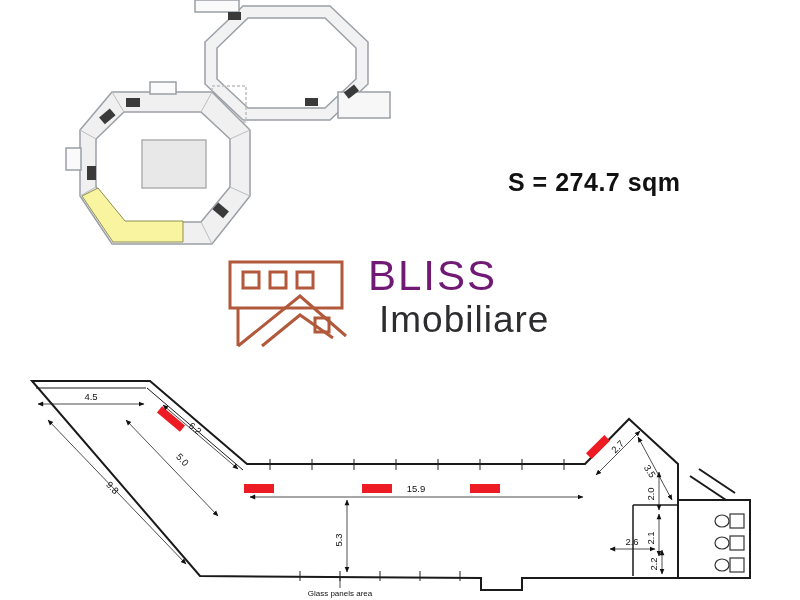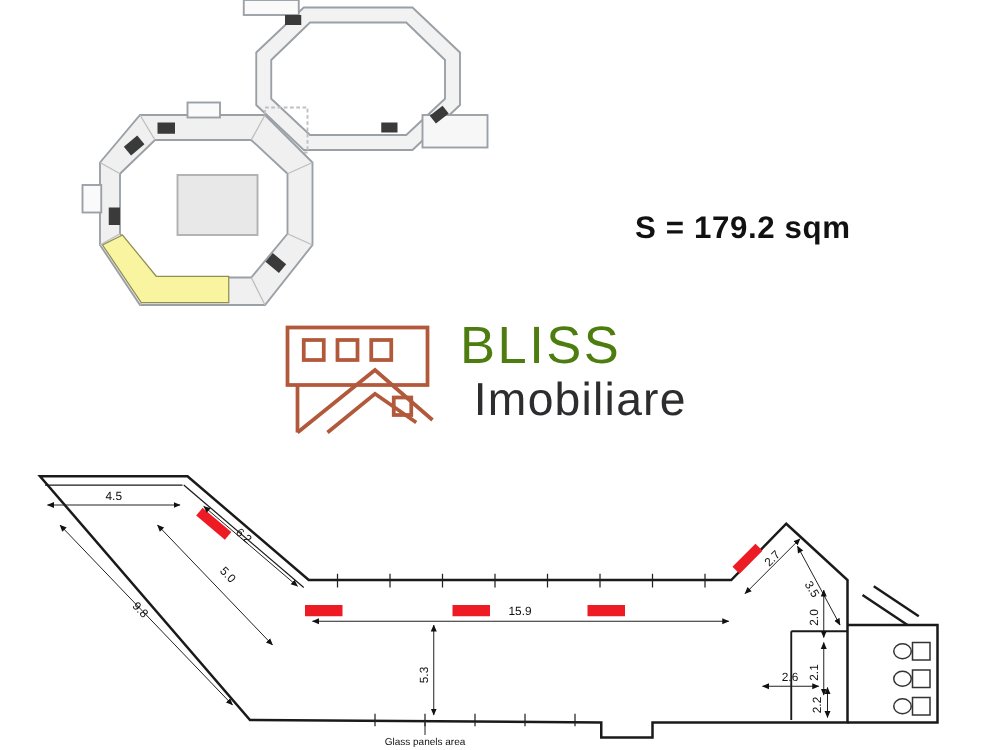--- a/index.html
+++ b/index.html
@@ -7,21 +7,21 @@
     width:800px;height:600px;position:relative;background:#ffffff;overflow:hidden;
     font-family:"Liberation Sans", sans-serif;
   }
   #plan-svg{position:absolute;left:0;top:0;}
   .area-label{
     position:absolute;left:508px;top:168px;
     font-size:25px;font-weight:bold;color:#111;letter-spacing:.5px;
   }
   .logo-name{
     position:absolute;left:368px;top:252px;
-    font-size:42px;font-weight:500;color:#4d7c0f;letter-spacing:2px;
+    font-size:42px;font-weight:500;color:#701a75;letter-spacing:2px;
   }
   .logo-subtitle{
     position:absolute;left:379px;top:299px;
     font-size:37px;font-weight:400;color:#2d2d2f;letter-spacing:1px;
   }
   svg text{font-family:"Liberation Sans", sans-serif;fill:#111;}
   .dim{font-size:9.5px;}
   .tiny{font-size:8px;}
 </style>
 </head>
@@ -164,15 +164,15 @@
       <text class="dim" x="647" y="473" transform="rotate(58 647 473)">3.5</text>
       <text class="dim" x="654" y="494" transform="rotate(-90 654 494)">2.0</text>
       <text class="dim" x="654" y="538" transform="rotate(-90 654 538)">2.1</text>
       <text class="dim" x="632" y="545">2.6</text>
       <text class="dim" x="657" y="564" transform="rotate(-90 657 564)">2.2</text>
       <text class="tiny" x="340" y="596">Glass panels area</text>
     </g>
   </g>
 </svg>
 
-<div class="area-label">S = 179.2 sqm</div>
+<div class="area-label">S = 274.7 sqm</div>
 <div class="logo-name">BLISS</div>
 <div class="logo-subtitle">Imobiliare</div>
 
 </body></html>

